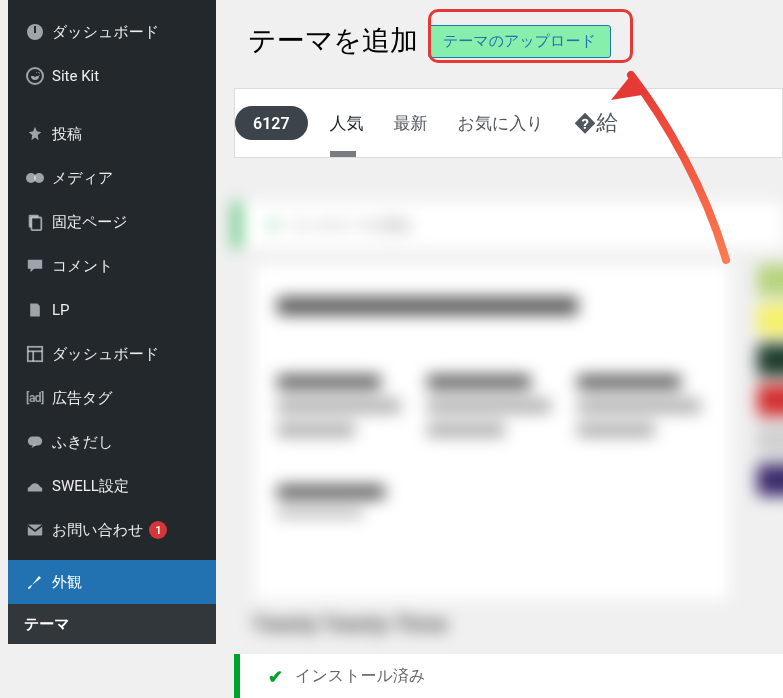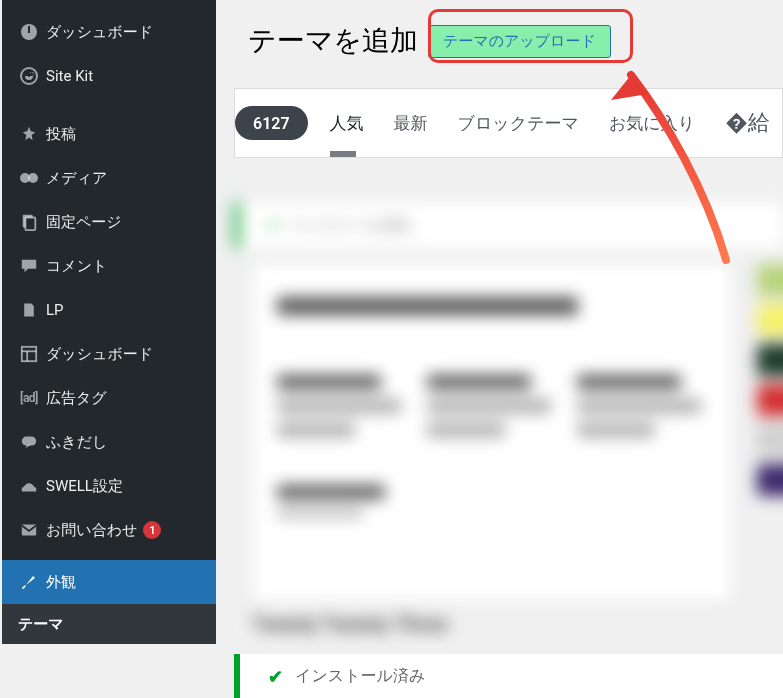--- a/index.html
+++ b/index.html
@@ -1,21 +1,21 @@
 <!DOCTYPE html>
 <html><head>
 <meta charset="utf-8">
 <style>
   * { margin: 0; padding: 0; box-sizing: border-box; font-family: -apple-system, BlinkMacSystemFont, "Segoe UI", Roboto, "Hiragino Kaku Gothic Pro", "Meiryo", sans-serif; }
   html, body { width: 783px; height: 698px; overflow: hidden; background: #f0f0f1; }
   #frame { position: relative; width: 783px; height: 698px; }
 
   
   #sidebar {
-    position: absolute; left: 2px; top: 0; width: 216px; height: 582px;
+    position: absolute; left: 8px; top: 0; width: 216px; height: 582px;
     background: #23282d; color: #eee; padding-top: 10px;
   }
   .side-item {
     display: flex; align-items: center; height: 44px; padding: 0 14px;
     font-size: 15px; color: #eee; cursor: pointer; position: relative;
   }
   .side-item .icon { width: 26px; height: 20px; display: flex; align-items: center; justify-content: center; color: rgba(240,246,252,.6); }
   .side-item .icon svg { fill: currentColor; }
   .side-item.active { background: #2271b1; color: #fff; }
   .side-item.active .icon { color: #fff; }
@@ -241,21 +241,20 @@
 
     <div id="title-row">
       <h1 id="page-title">テーマを追加</h1>
       <button id="upload-btn">テーマのアップロード</button>
     </div>
 
     <div id="tabs-bar">
       <span id="tab-count">6127</span>
       <span class="tab active">人気</span>
       <span class="tab">最新</span>
-      <span class="tab">ブロックテーマ</span>
       <span class="tab">お気に入り</span>
       <span class="tab cropped" style="font-size:22px;line-height:0;">�給</span>
     </div>
 
     <div id="blur-area">
       <div id="notice1">
         <span class="chk">✔</span>
           <span>インストール済み</span>
       </div>
       <div id="card1">

